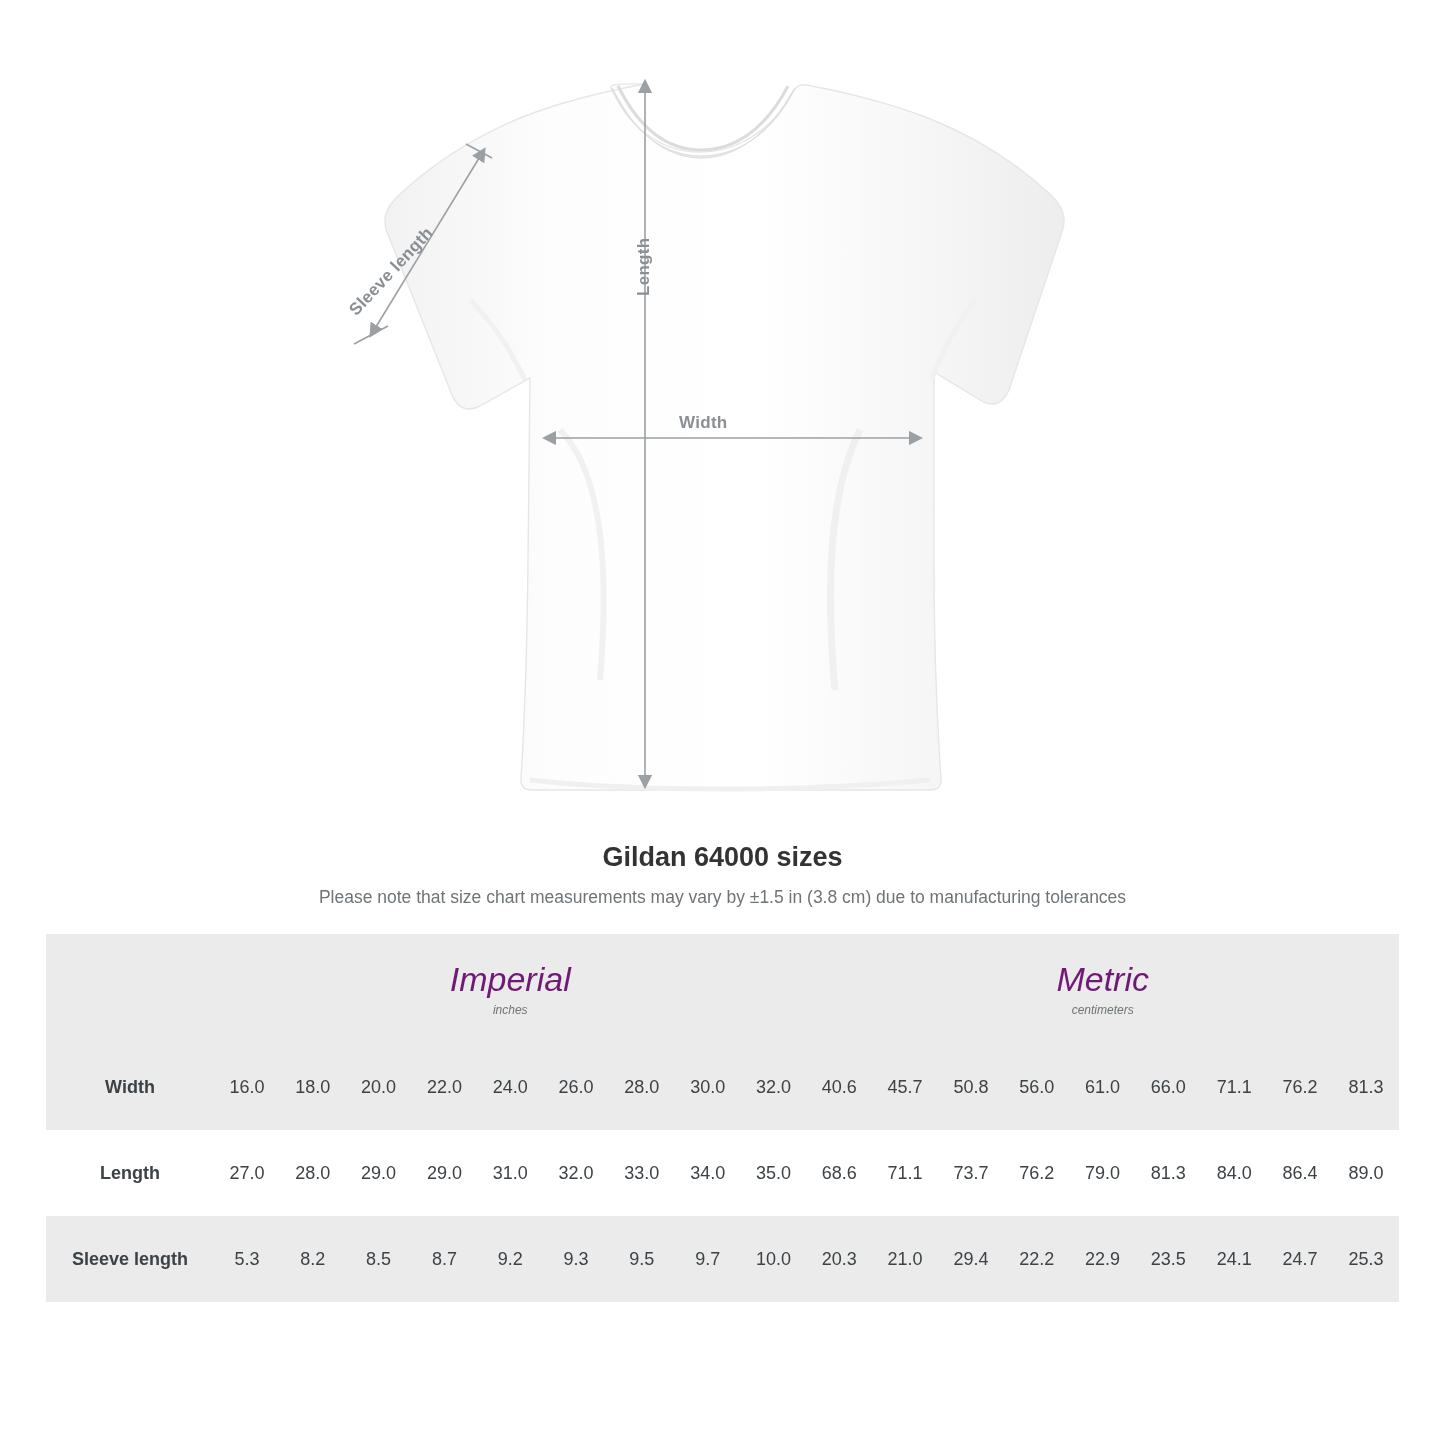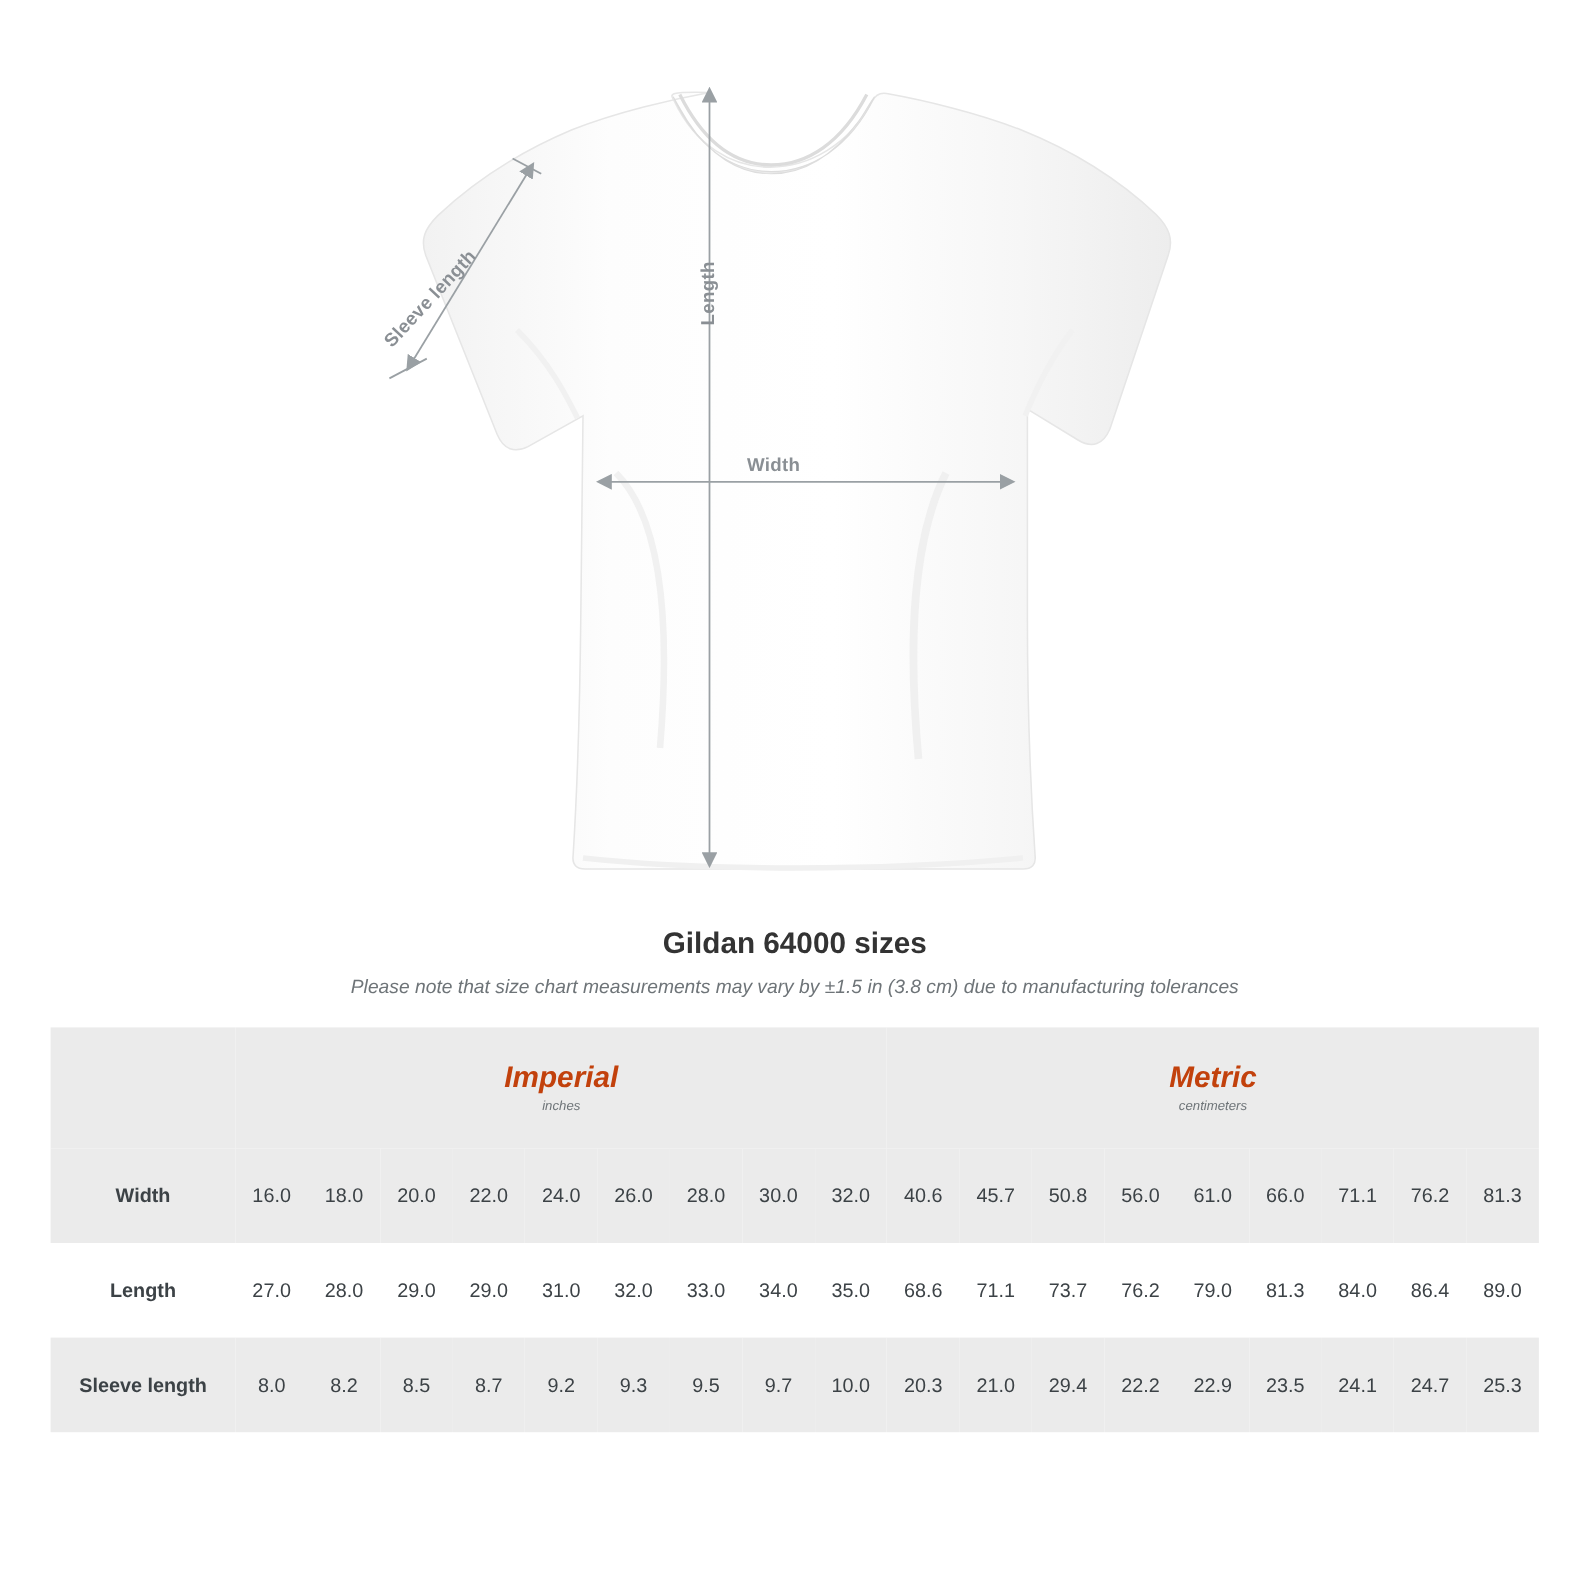--- a/index.html
+++ b/index.html
@@ -62,21 +62,20 @@
     margin-top: 22px;
   }
   .chart-title {
     font-size: 27px;
     font-weight: bold;
     color: #333333;
     margin: 0 0 14px 0;
   }
   .chart-note {
     font-size: 17.5px;
-    font-style: italic;
     color: #6e7478;
     margin: 0;
   }
 
   
   .table-wrap {
     margin: 26px 46px 0 46px;
   }
   table.size-table {
     border-collapse: collapse;
@@ -88,24 +87,24 @@
     font-size: 18px;
     color: #3c4246;
     border: 0;
   }
   .unit-row td {
     height: 108px;
     background: #ebebeb;
     vertical-align: middle;
   }
   .unit-name {
-    font-size: 27px;
+    font-size: 34px;
     font-style: italic;
-    font-weight: bold;
-    color: #c2410c;
+    font-weight: normal;
+    color: #701a75;
     line-height: 1.25;
   }
   .unit-sub {
     font-size: 12px;
     font-style: italic;
     color: #6e7478;
     line-height: 1.6;
   }
   .head-row td {
     height: 82px;
@@ -287,21 +286,21 @@
           <td>76.2</td>
           <td>79.0</td>
           <td>81.3</td>
           <td>84.0</td>
           <td>86.4</td>
           <td>89.0</td>
         </tr>
 
         <tr class="data-row band-a">
           <td class="row-label">Sleeve length</td>
-          <td>8.0</td>
+          <td>5.3</td>
           <td>8.2</td>
           <td>8.5</td>
           <td>8.7</td>
           <td>9.2</td>
           <td>9.3</td>
           <td>9.5</td>
           <td>9.7</td>
           <td>10.0</td>
           <td>20.3</td>
           <td>21.0</td>

